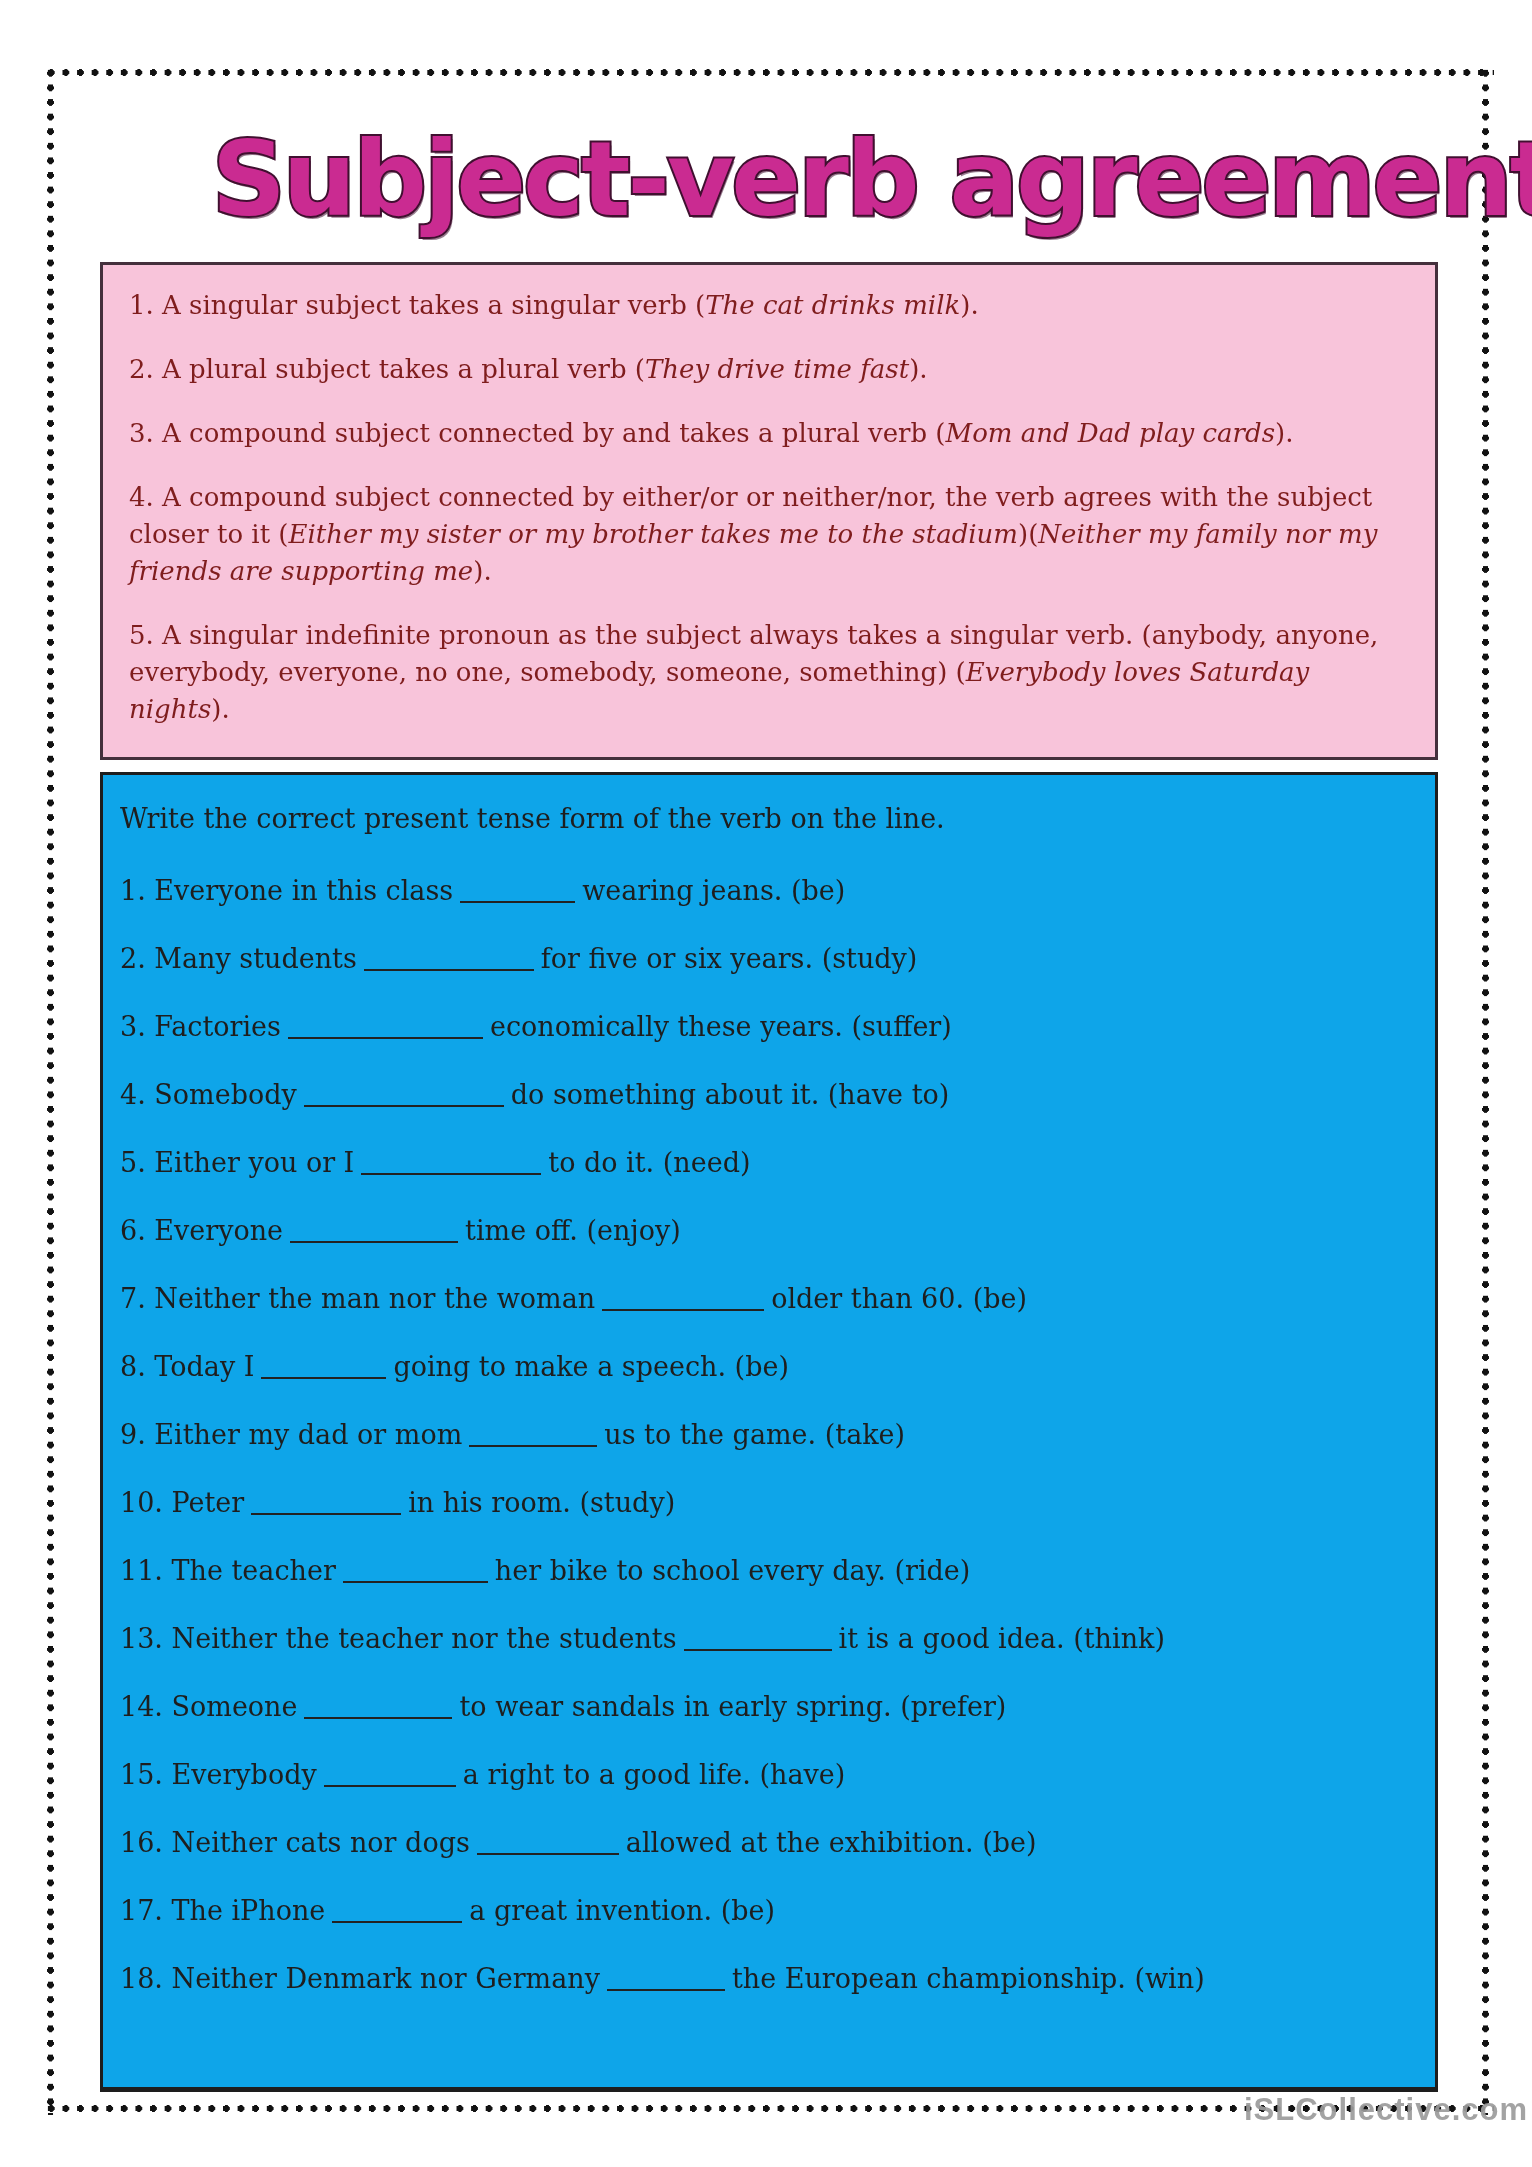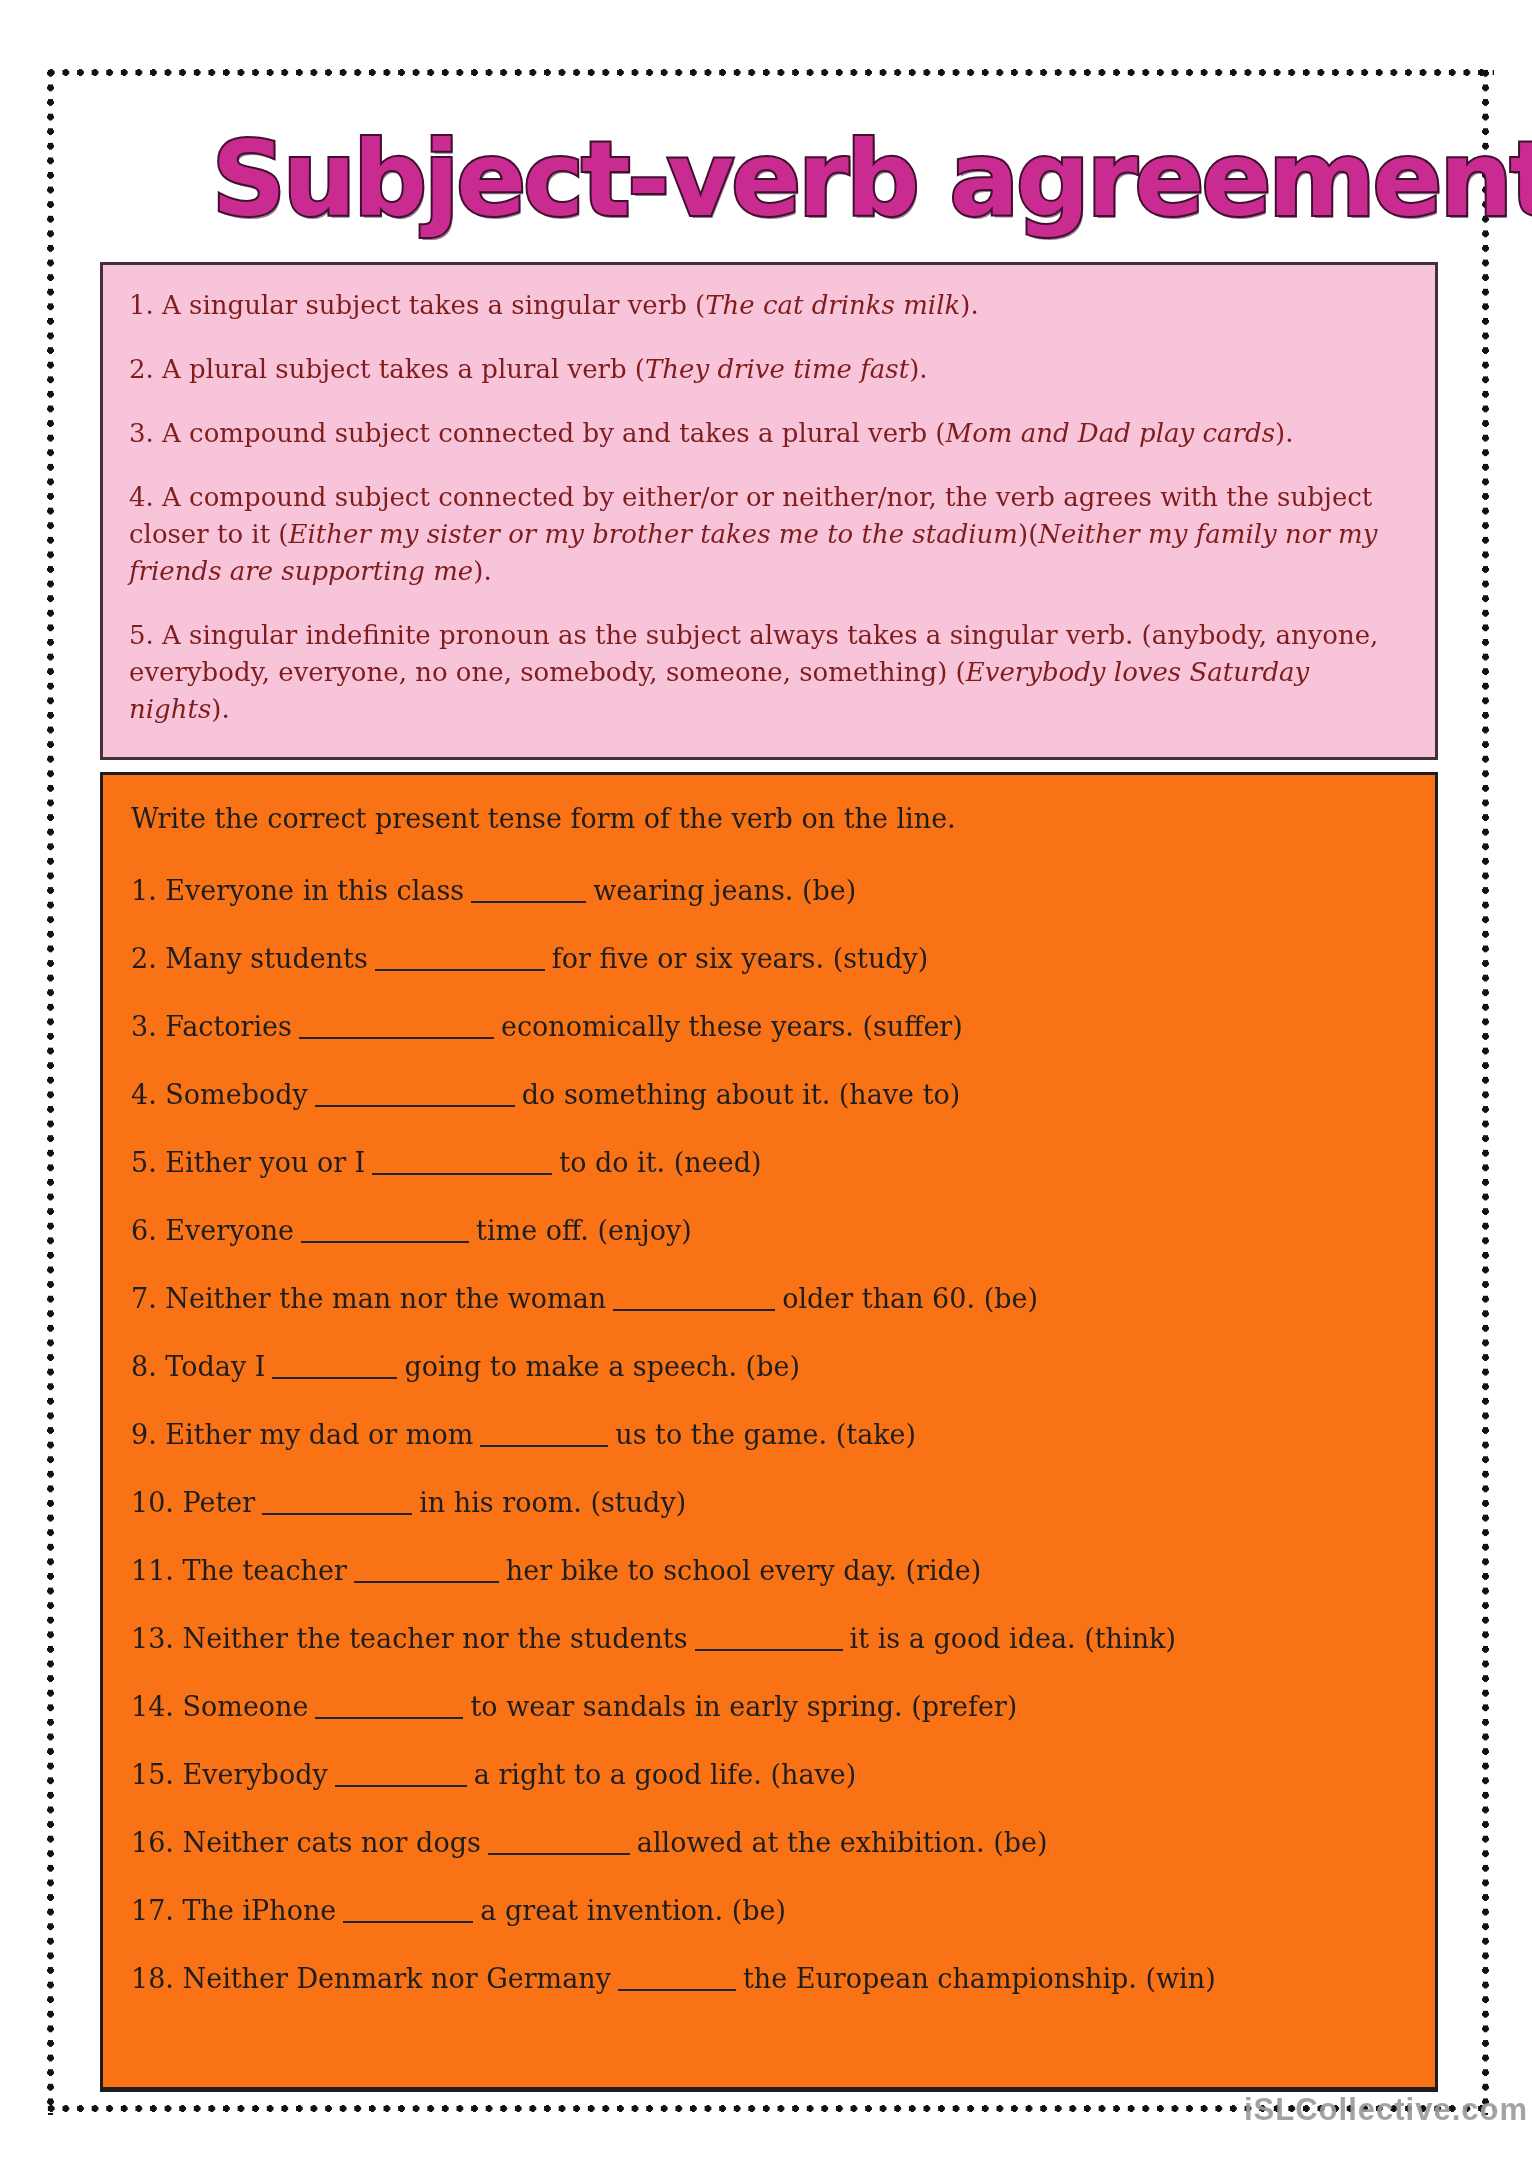--- a/index.html
+++ b/index.html
@@ -47,23 +47,23 @@
     padding:22px 26px 2px 26px;
     font-size:26px;line-height:37px;
     color:#7f1d1d;
   }
   .rule{margin:0 0 27px 0;}
   .rule em{font-style:italic;}
 
   .exercise-box{
     position:absolute;left:100px;top:772px;width:1338px;height:1320px;
     box-sizing:border-box;
-    background:#f97316;
+    background:#0ea5e9;
     border:3px solid #1d1d1d;border-bottom-width:5px;
-    padding:26px 28px;
+    padding:26px 17px;
     font-size:27px;line-height:36px;
     color:#1e1e1e;
   }
   .instruction{margin:0 0 36px 0;}
   .item{margin:0 0 32px 0;white-space:nowrap;}
   .blank{
     display:inline-block;
     border-bottom:2px solid #222222;
     height:20px;
     margin:0 7px;

